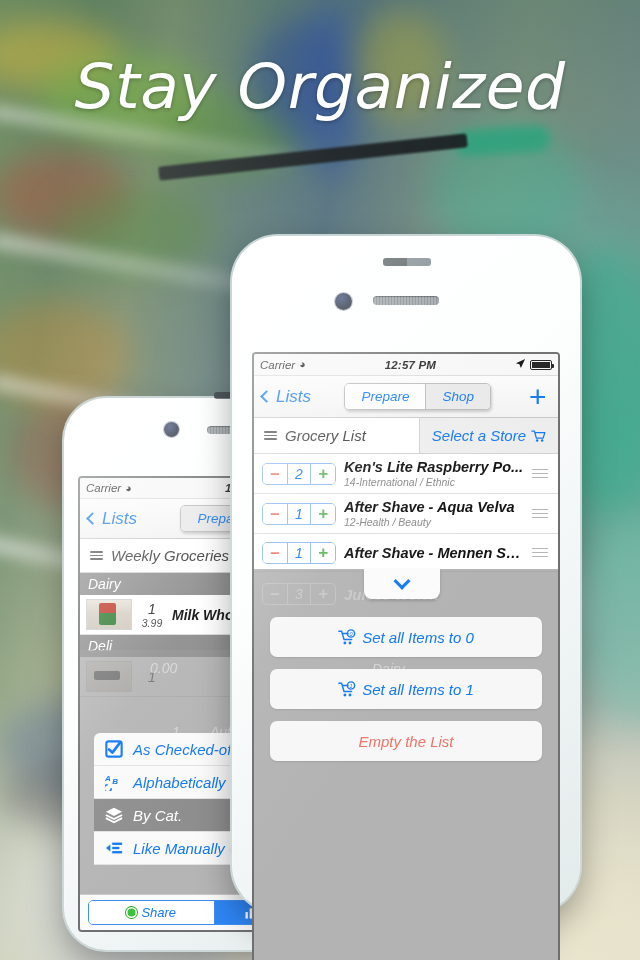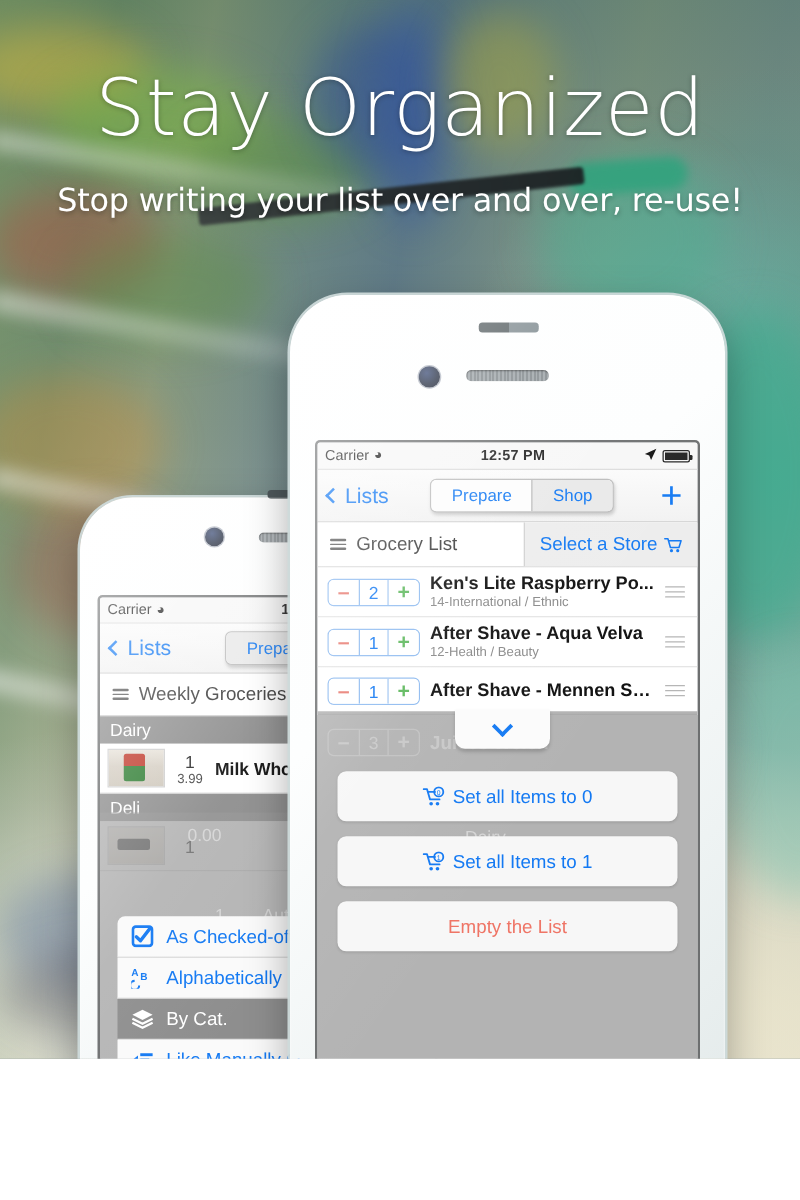--- a/index.html
+++ b/index.html
@@ -5,23 +5,24 @@
   * { box-sizing: border-box; margin: 0; padding: 0; }
   html, body {
     width: 640px; height: 960px;
     overflow: hidden;
     font-family: "Liberation Sans", sans-serif;
   }
 
   
   #stage {
     position: relative;
-    width: 640px; height: 847px;
+    width: 640px; height: 960px;
     overflow: hidden;
     background: #7d8f8a;
+    font-style: italic;
   }
   .bg-photo {
     position: absolute; inset: 0;
     background:
       
       radial-gradient(ellipse 520px 300px at 78% 96%, rgba(238,232,206,0.95) 0%, rgba(228,222,196,0.55) 45%, rgba(200,200,185,0) 75%),
       radial-gradient(ellipse 420px 260px at 18% 93%, rgba(225,228,232,0.75) 0%, rgba(200,205,208,0.2) 60%, rgba(0,0,0,0) 80%),
       
       radial-gradient(ellipse 300px 420px at 97% 45%, rgba(64,178,150,0.75) 0%, rgba(70,160,140,0.30) 50%, rgba(0,0,0,0) 78%),
       radial-gradient(ellipse 240px 200px at 86% 30%, rgba(150,196,188,0.55) 0%, rgba(0,0,0,0) 70%),
@@ -309,21 +310,20 @@
   <div class="blob" style="left:455px;top:900px;width:60px;height:55px;background:rgba(180,170,90,.55);"></div>
   <div class="shelfline" style="left:-10px;top:128px;width:300px;height:14px;transform:rotate(9deg);"></div>
   <div class="shelfline" style="left:-10px;top:258px;width:300px;height:16px;transform:rotate(10deg);"></div>
   <div class="shelfline" style="left:-10px;top:400px;width:280px;height:16px;transform:rotate(11deg);"></div>
   <div class="shelfline" style="left:-20px;top:560px;width:260px;height:18px;transform:rotate(12deg);"></div>
   <div class="green-bar"></div>
   <div class="dark-bar"></div>
 
   <div class="hero">
     <div class="hero-title">Stay Organized</div>
-    <div class="hero-sub">Stop writing your list over and over, re-use!</div>
   </div>
 
   <div class="phone" style="left:64px;top:398px;width:316px;height:552px;border-radius:42px;">
     <div class="sensor" style="left:150px;top:-6px;width:44px;height:7px;"></div>
     <div class="camera" style="left:100px;top:24px;width:15px;height:15px;"></div>
     <div class="earpiece" style="left:143px;top:28px;width:62px;height:8px;"></div>
 
     <div class="screen" style="left:16px;top:80px;width:268px;height:452px;border-radius:2px;">
 
       <div class="statusbar" style="height:21px;">

